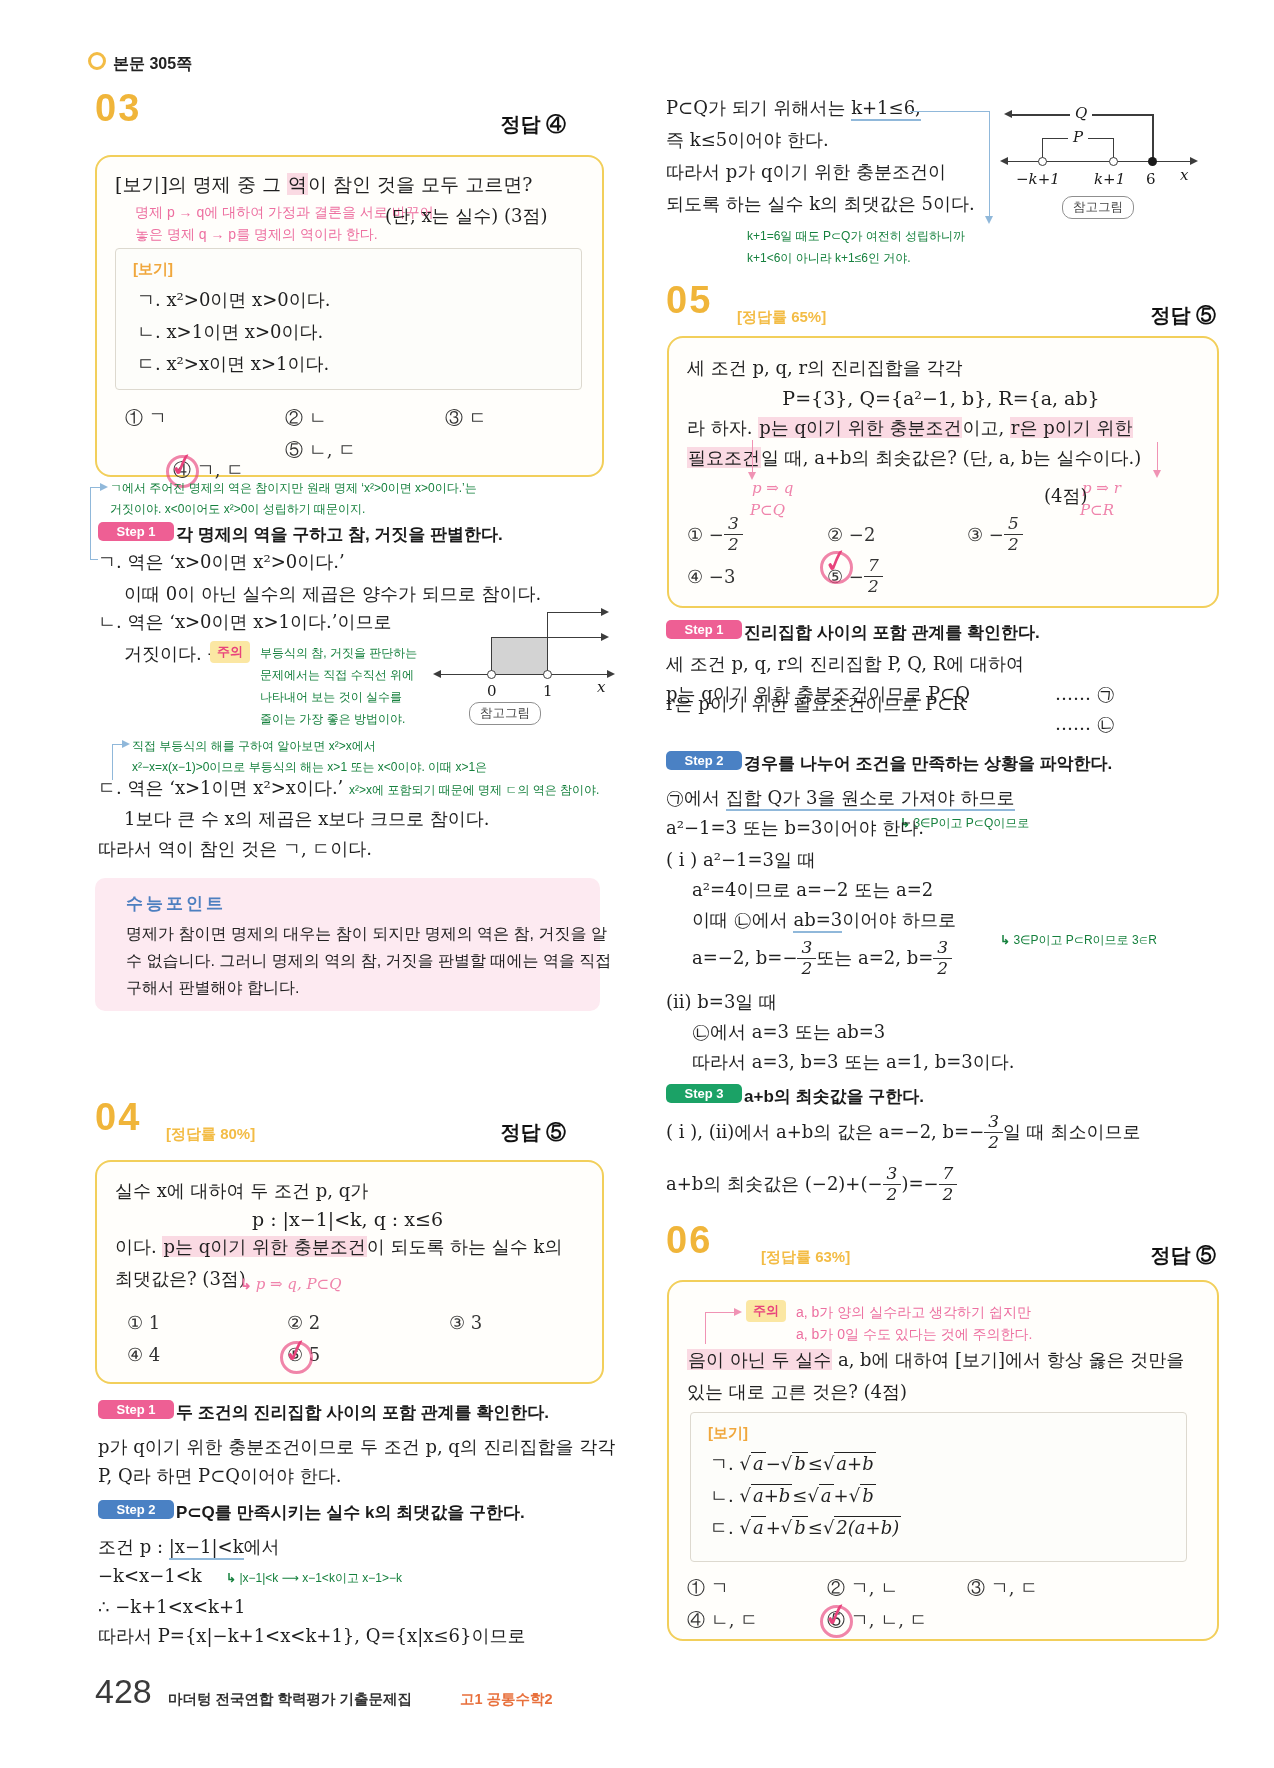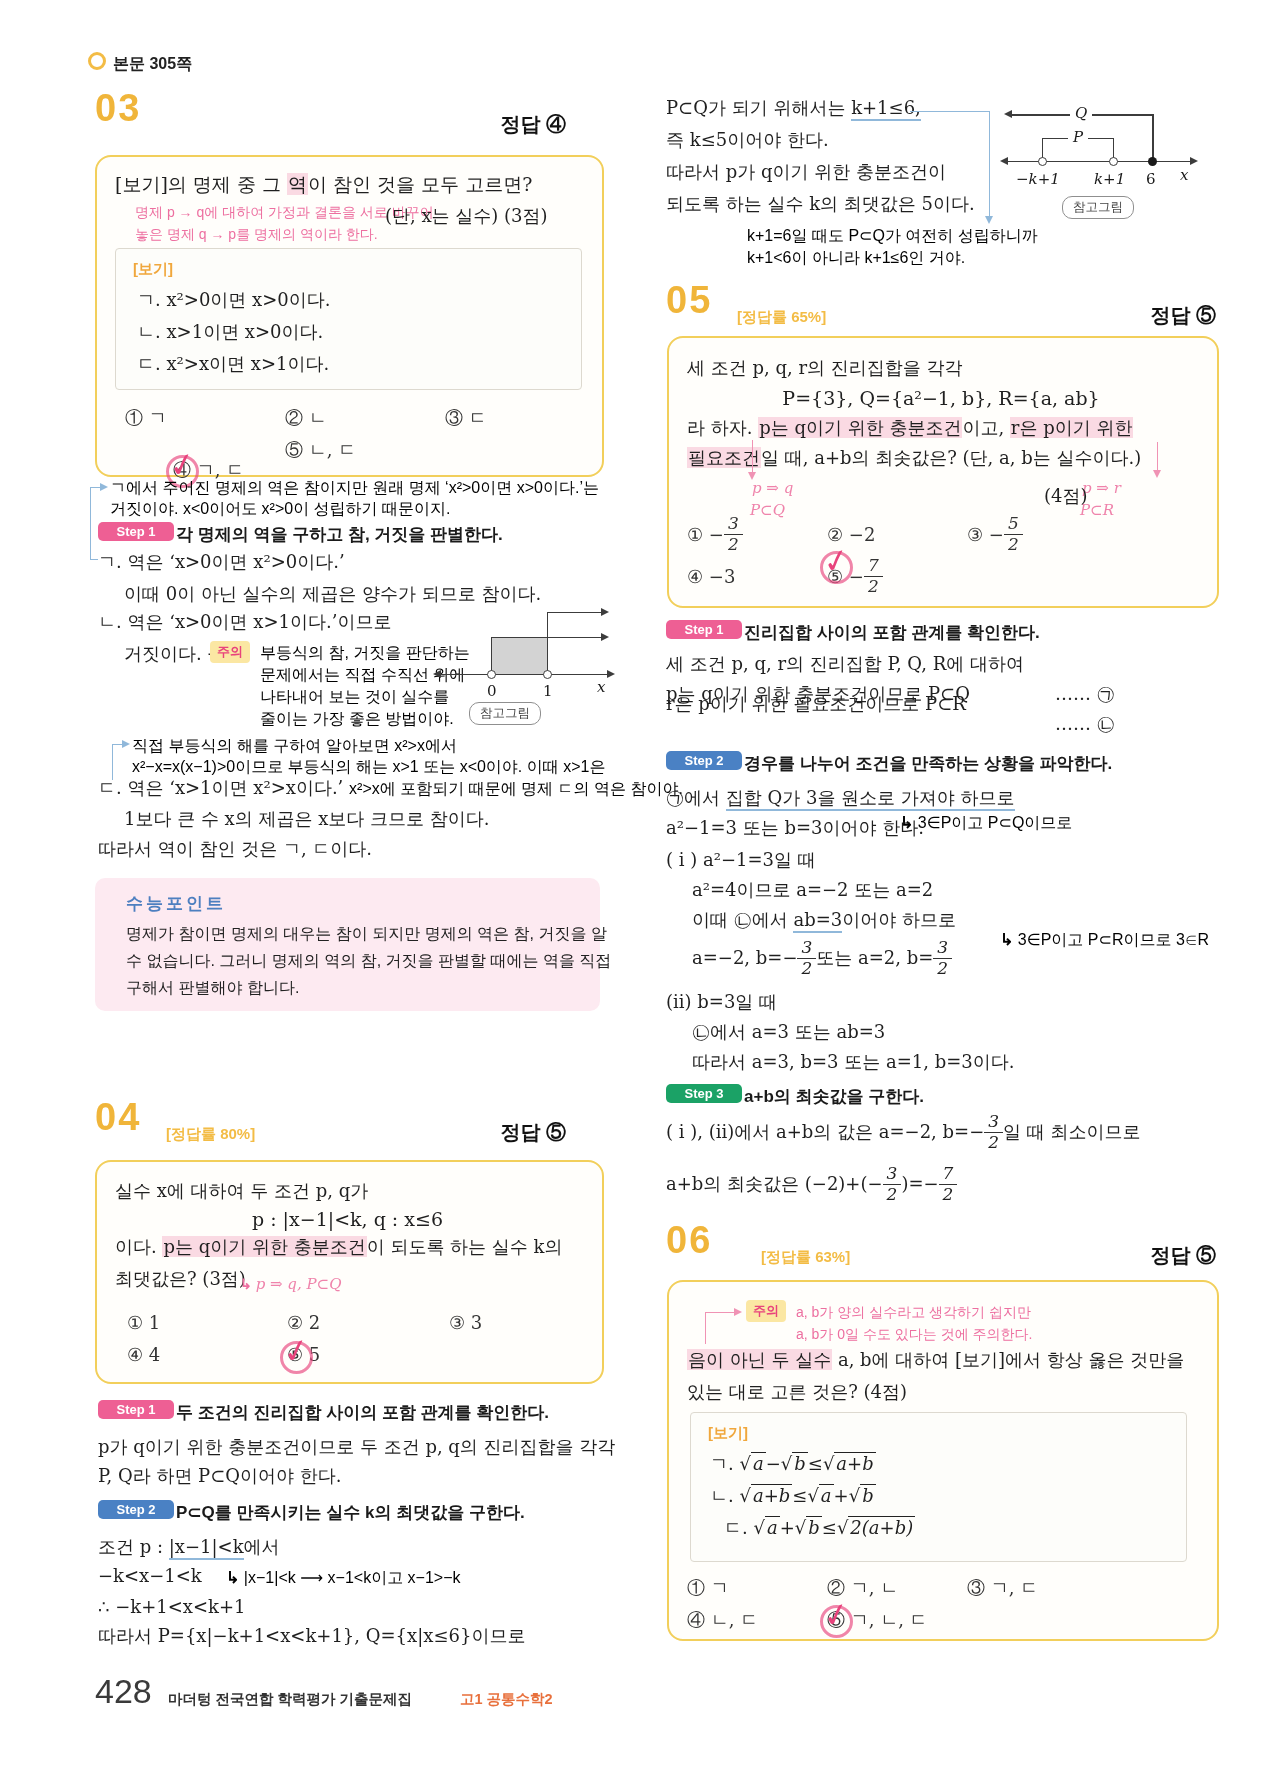--- a/index.html
+++ b/index.html
@@ -6,21 +6,21 @@
   .page{position:relative;width:1274px;height:1768px;background:#fff;overflow:hidden;
         font-family:"Liberation Sans",sans-serif;color:#222;}
   .col{position:absolute;top:0;height:1768px;}
   .col-left{left:88px;width:516px;}
   .col-right{left:652px;width:572px;}
   .ln{position:absolute;white-space:nowrap;font-family:"DejaVu Serif","Liberation Serif",serif;
       font-size:18px;line-height:24px;color:#1f1f1f;}
   .center{text-align:center;}
   .mi{font-family:"DejaVu Serif","Liberation Serif",serif;font-style:italic;}
   .note{position:absolute;white-space:nowrap;font-family:"Liberation Sans",sans-serif;
-        font-size:16px;line-height:20px;color:#000000;}
+        font-size:12px;line-height:20px;color:#15803d;}
   .pnote{position:absolute;white-space:nowrap;font-family:"Liberation Sans",sans-serif;
         font-size:14px;line-height:20px;color:#ed6fa0;}
   .pnote-m{font-family:"DejaVu Serif","Liberation Serif",serif;font-style:italic;color:#ef83ab;font-size:15px;}
   .elb::before{content:"↳ ";font-weight:bold;}
   .hl{background:#fadae3;padding:0 1px;}
   .ub{border-bottom:2px solid #90b8da;padding-bottom:1px;}
   .pno{font-weight:bold;font-size:38px;letter-spacing:2px;color:#f0b53a;font-family:"Liberation Sans",sans-serif;}
   .rate{font-weight:bold;font-size:15px;color:#f3bc45;font-family:"Liberation Sans",sans-serif;}
   .ans{font-weight:bold;font-size:20px;color:#111;font-family:"Liberation Sans",sans-serif;}
   .qbox{position:absolute;border:2px solid #f2cf5b;border-radius:16px;background:#fffefb;}
@@ -344,20 +344,20 @@
     <div class="ah-r-pink" style="left:82px;top:1308px;"></div>
     <div class="juui" style="left:94px;top:1300px;">주의</div>
     <div class="pnote" style="left:144px;top:1302px;">a, b가 양의 실수라고 생각하기 쉽지만</div>
     <div class="pnote" style="left:144px;top:1324px;">a, b가 0일 수도 있다는 것에 주의한다.</div>
     <div class="ln" style="left:35px;top:1348px;text-align:center;"><span class="hl">음이 아닌 두 실수</span><span> a, b에 대하여 [보기]에서 항상 옳은 것만을</span></div>
     <div class="ln" style="left:35px;top:1380px;">있는 대로 고른 것은? (4점)</div>
     <div class="bogibox" style="left:38px;top:1412px;width:495px;height:148px;"></div>
     <div class="bogilab" style="left:56px;top:1424px;">[보기]</div>
     <div class="ln" style="left:58px;top:1452px;"><span>ㄱ. </span><span class="sqr">√<span class="rad">a</span></span><span>−</span><span class="sqr">√<span class="rad">b</span></span><span>≤</span><span class="sqr">√<span class="rad">a+b</span></span></div>
     <div class="ln" style="left:58px;top:1484px;"><span>ㄴ. </span><span class="sqr">√<span class="rad">a+b</span></span><span>≤</span><span class="sqr">√<span class="rad">a</span></span><span>+</span><span class="sqr">√<span class="rad">b</span></span></div>
-    <div class="ln" style="left:72px;top:1516px;text-align:center;"><span>ㄷ. </span><span class="sqr">√<span class="rad">a</span></span><span>+</span><span class="sqr">√<span class="rad">b</span></span><span>≤</span><span class="sqr">√<span class="rad">2(a+b)</span></span></div>
+    <div class="ln" style="left:58px;top:1516px;text-align:center;"><span>ㄷ. </span><span class="sqr">√<span class="rad">a</span></span><span>+</span><span class="sqr">√<span class="rad">b</span></span><span>≤</span><span class="sqr">√<span class="rad">2(a+b)</span></span></div>
     <div class="opt" style="left:35px;top:1576px;">① ㄱ</div>
     <div class="opt" style="left:175px;top:1576px;">② ㄱ, ㄴ</div>
     <div class="opt" style="left:315px;top:1576px;">③ ㄱ, ㄷ</div>
     <div class="opt" style="left:35px;top:1608px;">④ ㄴ, ㄷ</div>
     <div class="opt checked" style="left:175px;top:1608px;">⑤ ㄱ, ㄴ, ㄷ</div>
   </div>
 </div>
 
 </body></html>

